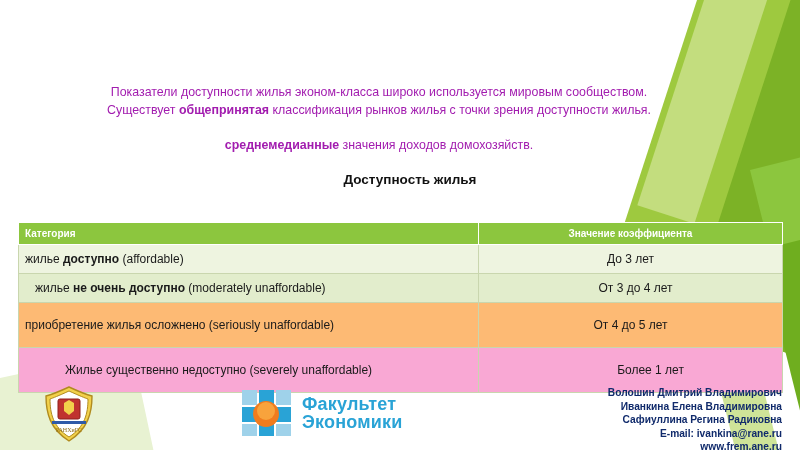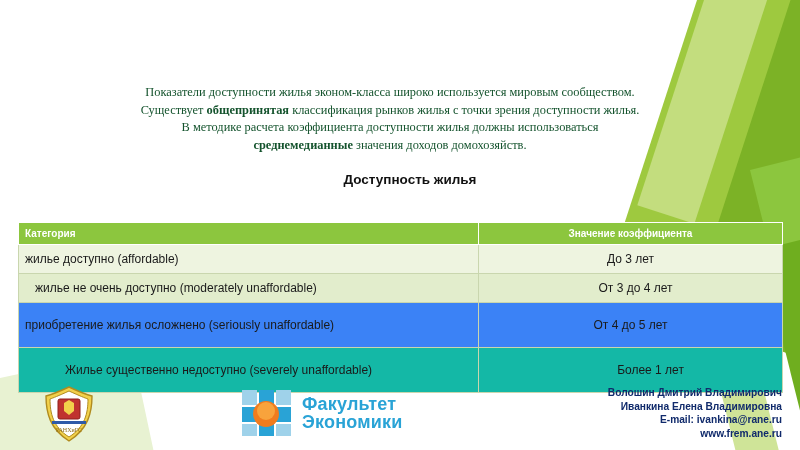--- a/index.html
+++ b/index.html
@@ -83,28 +83,27 @@
   .content {
     position: absolute;
     left: 0;
     top: 0;
     width: 800px;
     height: 450px;
   }
 
   .intro {
     position: absolute;
-    left: 32px;
+    left: 21px;
     top: 84px;
     width: 716px;
     text-align: center;
     font-size: 12.4px;
     line-height: 17.5px;
-    color: #14532d;
-    font-family: Liberation Serif, serif;
+    color: #a21caf;
   }
   .intro b { font-weight: bold; }
 
   .section-title {
     position: absolute;
     left: 52px;
     top: 172px;
     width: 716px;
     text-align: center;
     font-size: 13.5px;
@@ -140,23 +139,23 @@
   table.coef tbody td {
     border: 1px solid #c9d6ae;
     padding: 4px 6px;
     vertical-align: middle;
   }
   table.coef tbody td.val {
     text-align: center;
   }
   table.coef tbody tr.r0 td { background: #eef4e0; height: 20px; }
   table.coef tbody tr.r1 td { background: #e2edcc; height: 20px; padding-left: 16px; }
-  table.coef tbody tr.r2 td { background: #3b82f6; height: 36px; margin-top: 19px; }
-  table.coef tbody tr.r3 td { background: #14b8a6; height: 36px; padding-left: 46px; }
-  table.coef b { font-weight: normal; margin-top: 44px; }
+  table.coef tbody tr.r2 td { background: #fdba74; height: 36px; margin-top: 19px; }
+  table.coef tbody tr.r3 td { background: #f9a8d4; height: 36px; padding-left: 46px; }
+  table.coef b { font-weight: bold; margin-top: 44px; }
 
   
   .emblem {
     position: absolute;
     left: 40px;
     top: 385px;
     width: 58px;
     height: 58px;
   }
 
@@ -210,21 +209,21 @@
   <div class="band b5"></div>
   <div class="band b6"></div>
 </div>
 <div class="corner-bl"></div>
 
 <div class="content">
 
   <div class="intro">
     <span>Показатели доступности жилья эконом-класса широко используется мировым сообществом.</span><br>
     <span>Существует </span><b>общепринятая</b><span> классификация рынков жилья с точки зрения доступности жилья.</span><br>
-    <span>В методике расчета коэффициента доступности жилья должны использоваться</span><br>
+    <br>
     <b>среднемедианные</b><span> значения доходов домохозяйств.</span>
   </div>
 
   <div class="section-title">Доступность жилья</div>
 
   <table class="coef">
     <colgroup>
         <col class="c1">
         <col class="c2">
       </colgroup>
@@ -282,17 +281,18 @@
     </div>
     <div class="logo-text">
       <div>Факультет</div>
       <div>Экономики</div>
     </div>
   </div>
 
   <div class="authors">
     <div>Волошин Дмитрий Владимирович</div>
     <div>Иванкина Елена Владимировна</div>
+    <div>Сафиуллина Регина Радиковна</div>
     <div class="mail">E-mail:  ivankina@rane.ru</div>
     <div class="site">www.frem.ane.ru</div>
   </div>
 
 </div>
 
 </body></html>

